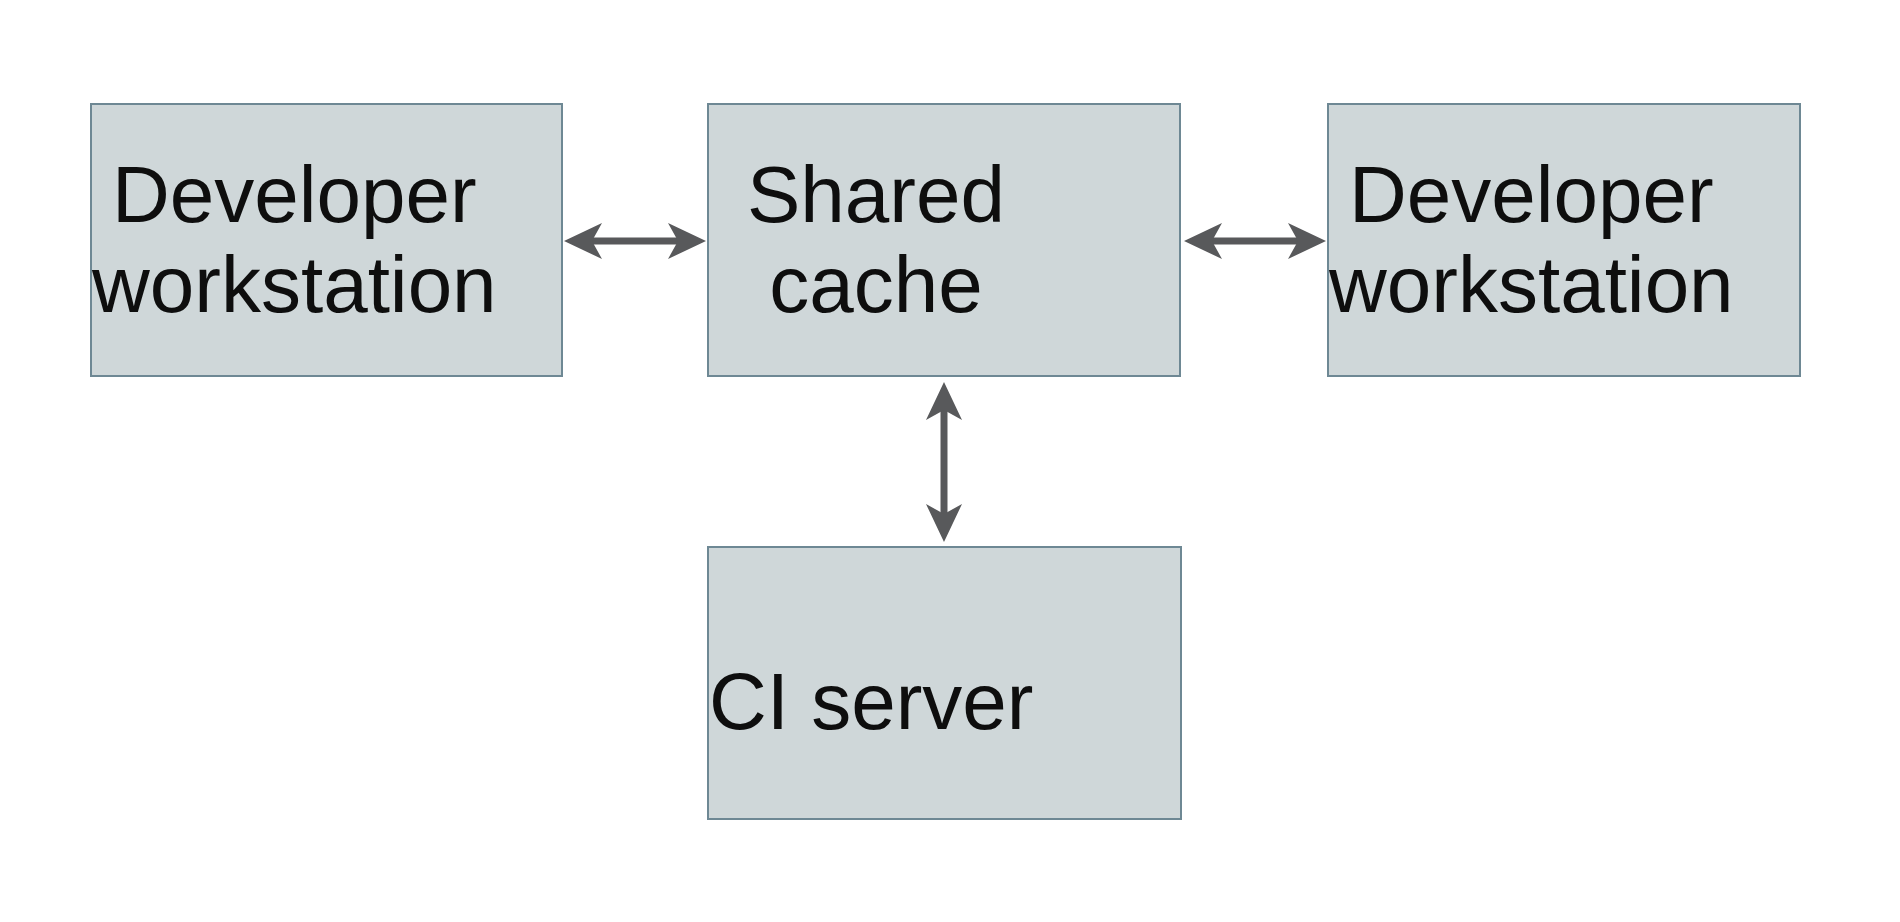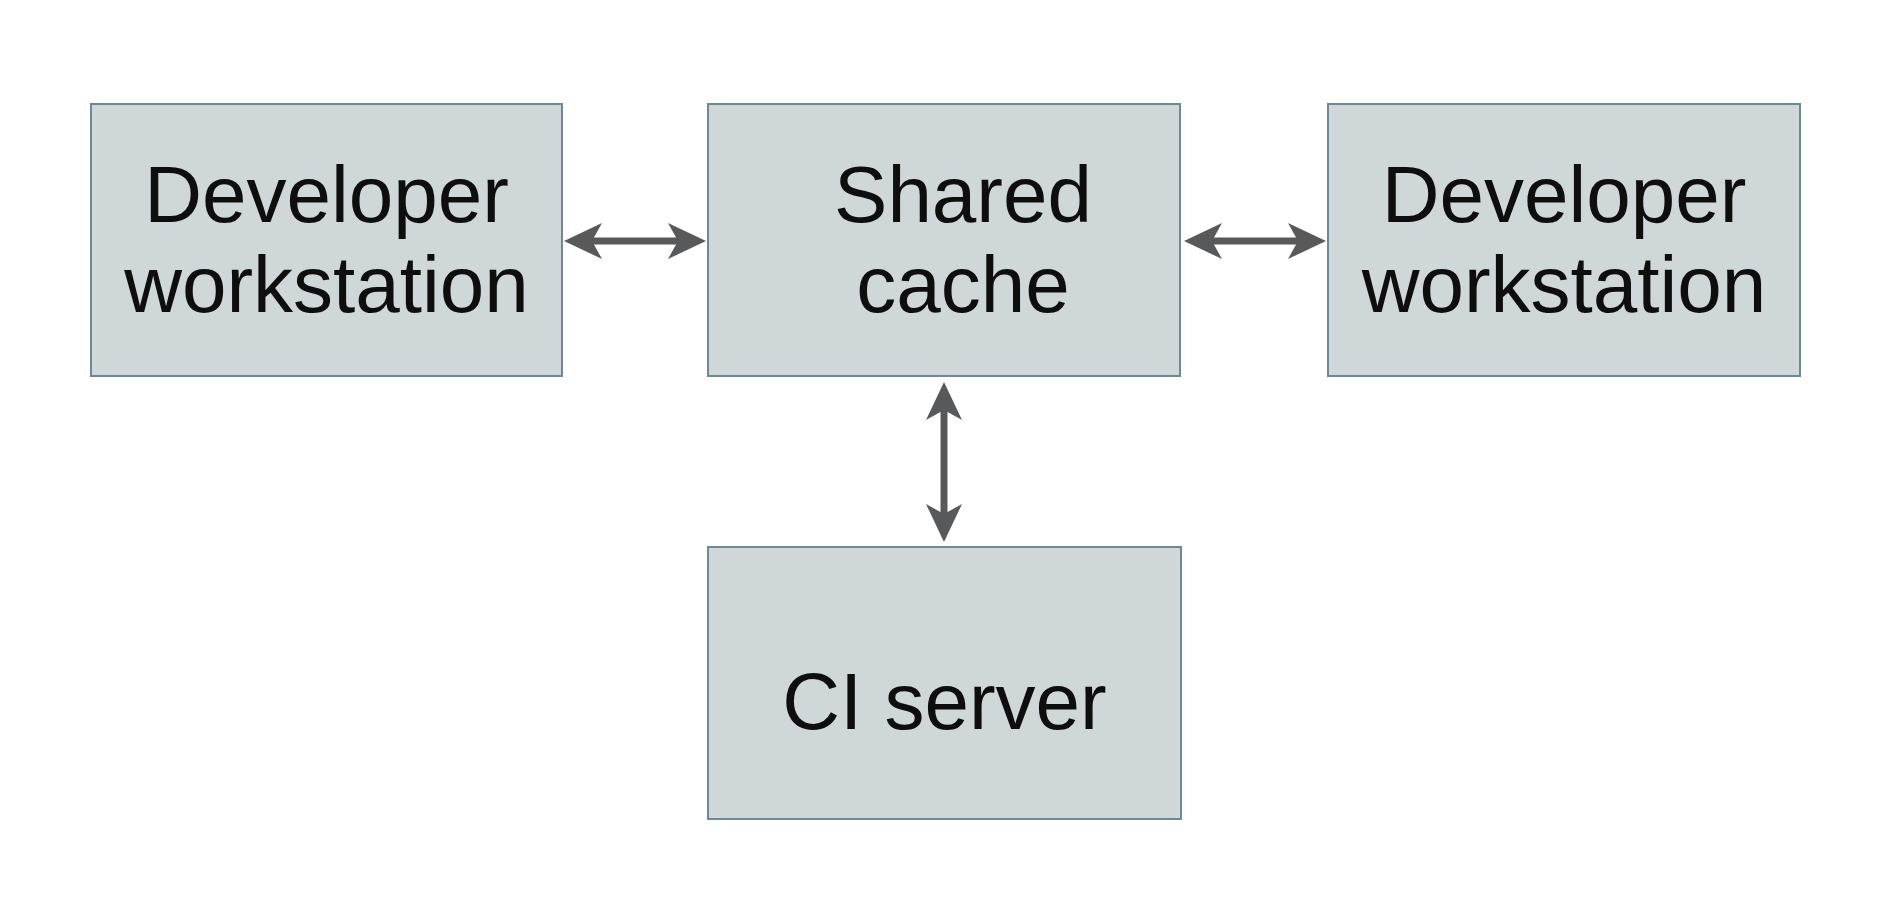--- a/index.html
+++ b/index.html
@@ -15,21 +15,21 @@
     background: #ffffff;
     overflow: hidden;
   }
   .node {
     position: absolute;
     background: #cfd7d9;
     border: 2px solid #6e8894;
     box-sizing: border-box;
     display: flex;
     align-items: center;
-    justify-content: center;
+    justify-content: flex-start;
     text-align: center;
   }
   .node-label {
     font-size: 80px;
     line-height: 1.13;
     color: #0e0e0e;
     white-space: pre-line;
     letter-spacing: 0px;
   }
   #node-dev-left   { left: 90px;   top: 103px; width: 473px; height: 274px; }

